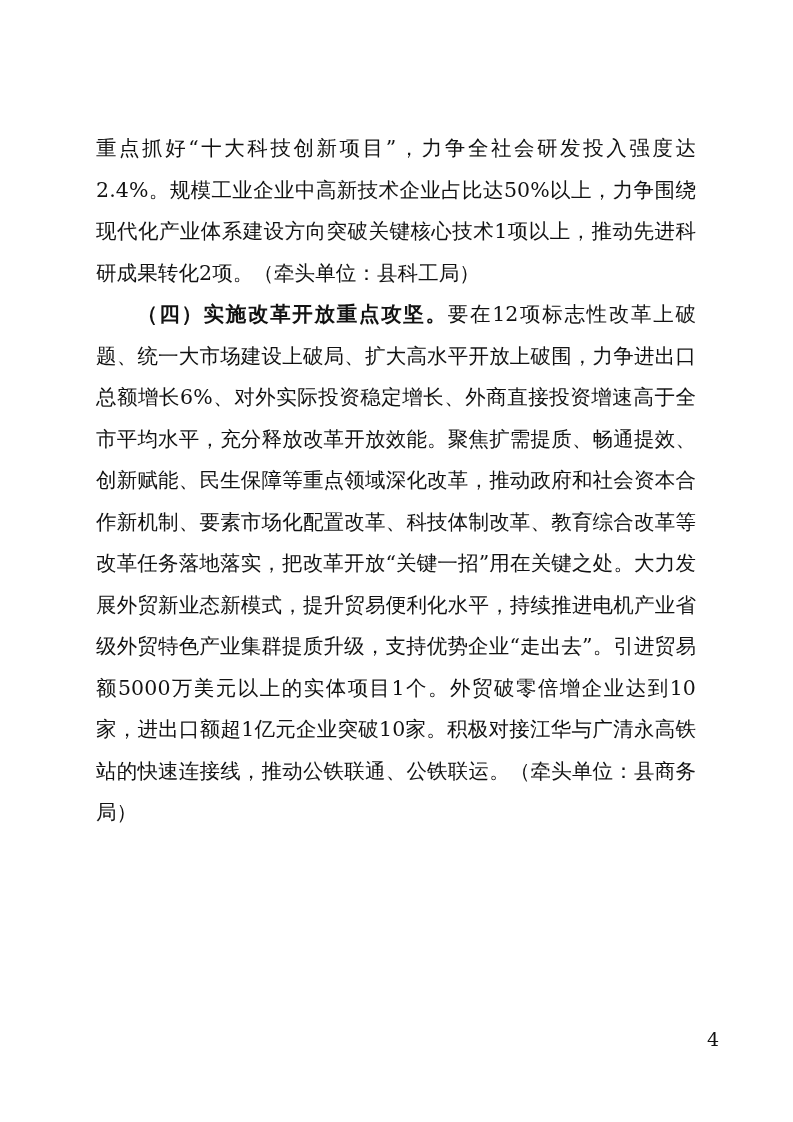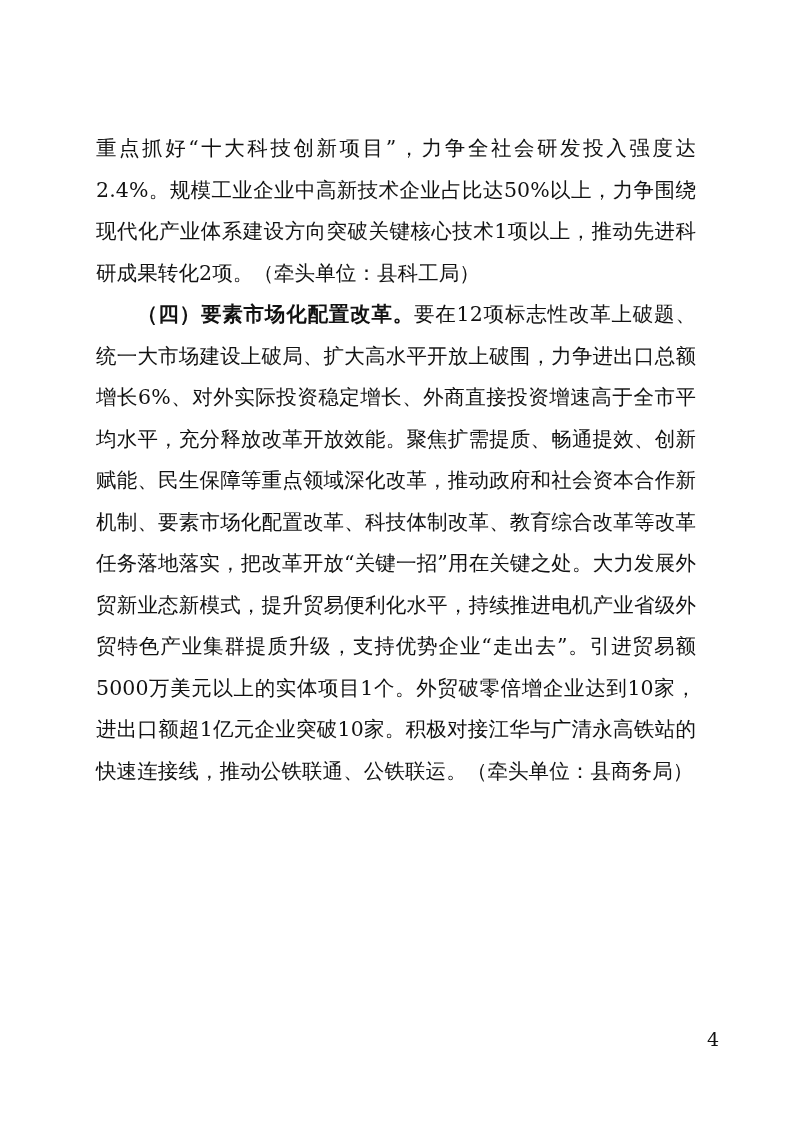--- a/index.html
+++ b/index.html
@@ -54,20 +54,20 @@
 <body>
 
 <div class="page">
   <div class="content">
 
     <p class="para">
       <span>重点抓好“十大科技创新项目”，力争全社会研发投入强度达2.4%。规模工业企业中高新技术企业占比达50%以上，力争围绕现代化产业体系建设方向突破关键核心技术1项以上，推动先进科研成果转化2项。（牵头单位：县科工局）</span>
     </p>
 
     <p class="para indent">
-      <span class="bold">（四）要素市场化配置改革。</span><span>要在12项标志性改革上破题、统一大市场建设上破局、扩大高水平开放上破围，力争进出口总额增长6%、对外实际投资稳定增长、外商直接投资增速高于全市平均水平，充分释放改革开放效能。聚焦扩需提质、畅通提效、创新赋能、民生保障等重点领域深化改革，推动政府和社会资本合作新机制、要素市场化配置改革、科技体制改革、教育综合改革等改革任务落地落实，把改革开放“关键一招”用在关键之处。大力发展外贸新业态新模式，提升贸易便利化水平，持续推进电机产业省级外贸特色产业集群提质升级，支持优势企业“走出去”。引进贸易额5000万美元以上的实体项目1个。外贸破零倍增企业达到10家，进出口额超1亿元企业突破10家。积极对接江华与广清永高铁站的快速连接线，推动公铁联通、公铁联运。（牵头单位：县商务局）</span>
+      <span class="bold">（四）实施改革开放重点攻坚。</span><span>要在12项标志性改革上破题、统一大市场建设上破局、扩大高水平开放上破围，力争进出口总额增长6%、对外实际投资稳定增长、外商直接投资增速高于全市平均水平，充分释放改革开放效能。聚焦扩需提质、畅通提效、创新赋能、民生保障等重点领域深化改革，推动政府和社会资本合作新机制、要素市场化配置改革、科技体制改革、教育综合改革等改革任务落地落实，把改革开放“关键一招”用在关键之处。大力发展外贸新业态新模式，提升贸易便利化水平，持续推进电机产业省级外贸特色产业集群提质升级，支持优势企业“走出去”。引进贸易额5000万美元以上的实体项目1个。外贸破零倍增企业达到10家，进出口额超1亿元企业突破10家。积极对接江华与广清永高铁站的快速连接线，推动公铁联通、公铁联运。（牵头单位：县商务局）</span>
     </p>
 
 
   </div>
 
   <div class="page-number">4</div>
 </div>
 
 </body></html>

